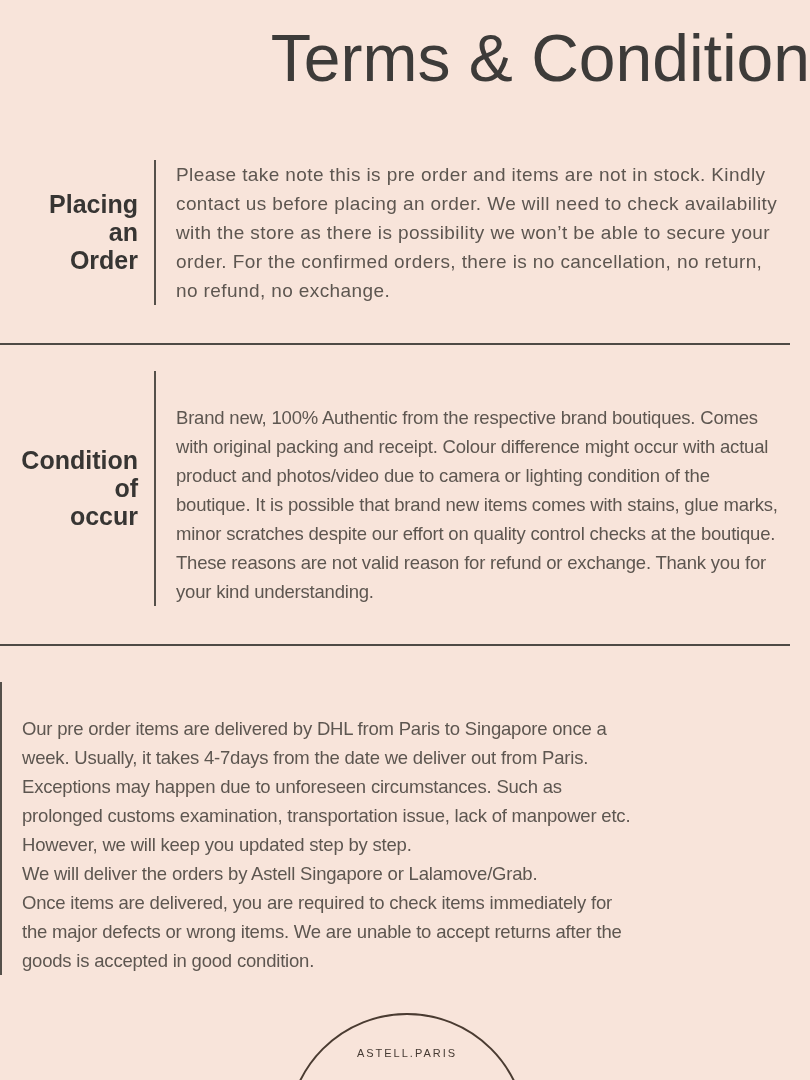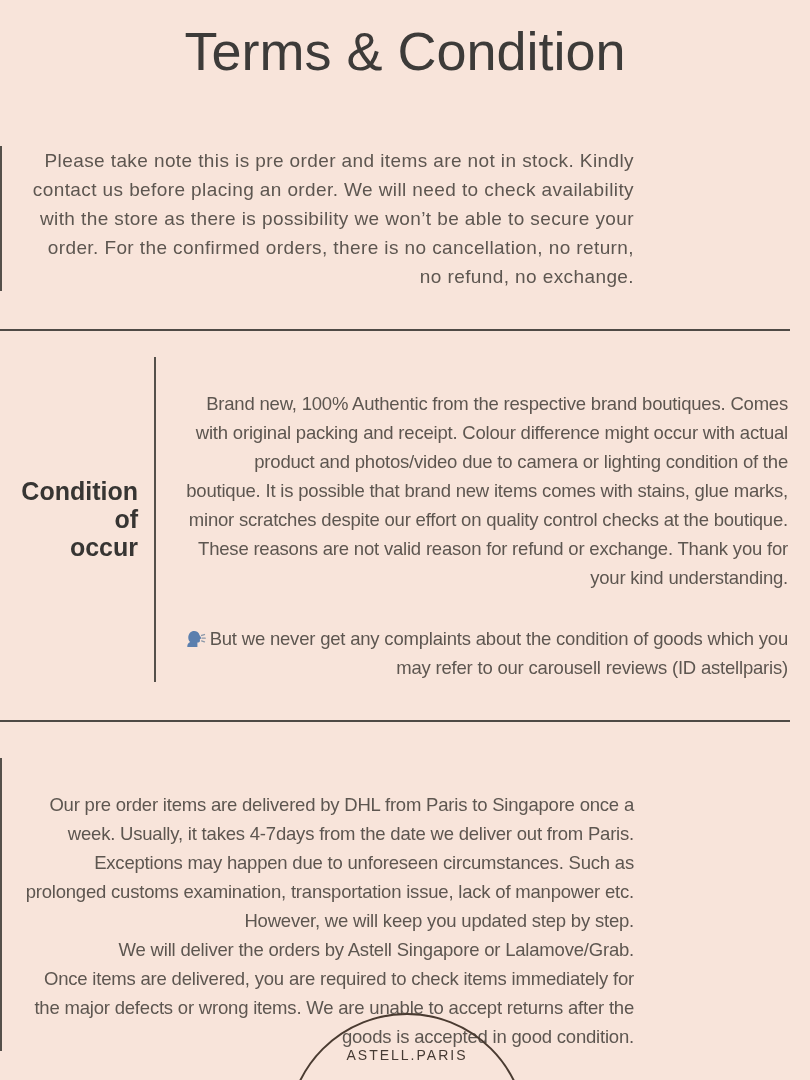--- a/index.html
+++ b/index.html
@@ -5,22 +5,22 @@
   html,body{margin:0;padding:0;}
   .page{
     position:relative;
     width:810px;height:1080px;
     overflow:hidden;
     background:#f8e4da;
     font-family:"Liberation Sans", sans-serif;
   }
   .title{
     padding-top:20px;
-    text-align:center;
-    font-size:54px;
+    text-align:right;
+    font-size:66px;
     font-weight:300;
     letter-spacing:0px;
     line-height:1.18;
     color:#3d3b39;
   }
   .row{
     display:flex;
     align-items:center;
     padding-left:0;
   }
@@ -32,21 +32,20 @@
     white-space:pre-line;
     font-weight:bold;
     font-size:25px;
     line-height:28px;
     color:#373533;
   }
   .row .body{
     border-left:2px solid #55504a;
     padding-left:20px;
     width:612px;
-    text-align:right;
   }
   .row .body p{
     margin:0;
     white-space:pre-line;
     color:#5d5650;
   }
   .s1{margin-top:62px;}
   .s1 .body p{font-size:19px;line-height:29px;letter-spacing:0.4px;}
   .s2{margin-top:26px;}
   .s3{margin-top:36px;}
@@ -71,54 +70,49 @@
     left:287px;top:1013px;
     width:236px;height:236px;
     border:2px solid #4a3b31;
     border-radius:50%;
     background:transparent;
   }
   .stamp-text{
     position:absolute;
     top:32px;left:0;right:0;
     text-align:center;
-    font-size:14px;
+    font-size:11px;
     letter-spacing:2px;
     color:#453a33;
   }
 </style>
 </head>
 <body>
 
 <div class="page">
 
   <div class="title">Terms &amp; Condition</div>
 
   <section class="row s1">
+    <div class="label">Placing
+an
+Order</div>
     <div class="body">
       <p>Please take note this is pre order and items are not in stock. Kindly contact us before placing an order. We will need to check availability with the store as there is possibility we won’t be able to secure your order. For the confirmed orders, there is no cancellation, no return, no refund, no exchange.</p>
     </div>
   </section>
 
   <hr class="divider d1">
 
   <section class="row s2">
     <div class="label">Condition
 of
 occur</div>
     <div class="body">
       <p>Brand new, 100% Authentic from the respective brand boutiques. Comes with original packing and receipt. Colour difference might occur with actual product and photos/video due to camera or lighting condition of the boutique. It is possible that brand new items comes with stains, glue marks, minor scratches despite our effort on quality control checks at the boutique. These reasons are not valid reason for refund or exchange. Thank you for your kind understanding.</p>
-      <p class="note"><span class="emoji"><svg viewBox="0 0 24 22" width="22" height="20">
-              <path fill="#5b7fae" d="M3.5 21c0-3.4 1.2-4.6 3.2-5.6-1.2-1.1-2.1-2.7-2.1-4.7C4.6 6 7.6 3.2 11 3.2c2.8 0 5.3 1.7 5.9 4.4l1.9 3.2c.2.35 0 .8-.35.95l-1.05.45v2.1c0 .9-.75 1.55-1.65 1.55h-1.1V21z"></path>
-              <g stroke="#8a97a8" stroke-width="1.5" stroke-linecap="round">
-                <line x1="19.3" y1="8.2" x2="22.4" y2="7.2"></line>
-                <line x1="19.9" y1="11.2" x2="23.2" y2="11.2"></line>
-                <line x1="19.3" y1="14.2" x2="22.4" y2="15.2"></line>
-              </g>
-            </svg></span><span>But we never get any complaints about the condition of goods which you may refer to our carousell reviews (ID astellparis)</span></p>
     </div>
   </section>
 
   <hr class="divider d2">
 
   <section class="row s3">
     <div class="body">
       <p>Our pre order items are delivered by DHL from Paris to Singapore once a week. Usually, it takes 4-7days from the date we deliver out from Paris. Exceptions may happen due to unforeseen circumstances. Such as prolonged customs examination, transportation issue, lack of manpower etc. However, we will keep you updated step by step.
 We will deliver the orders by Astell Singapore or Lalamove/Grab.
 Once items are delivered, you are required to check items immediately for the major defects or wrong items. We are unable to accept returns after the goods is accepted in good condition.</p>

